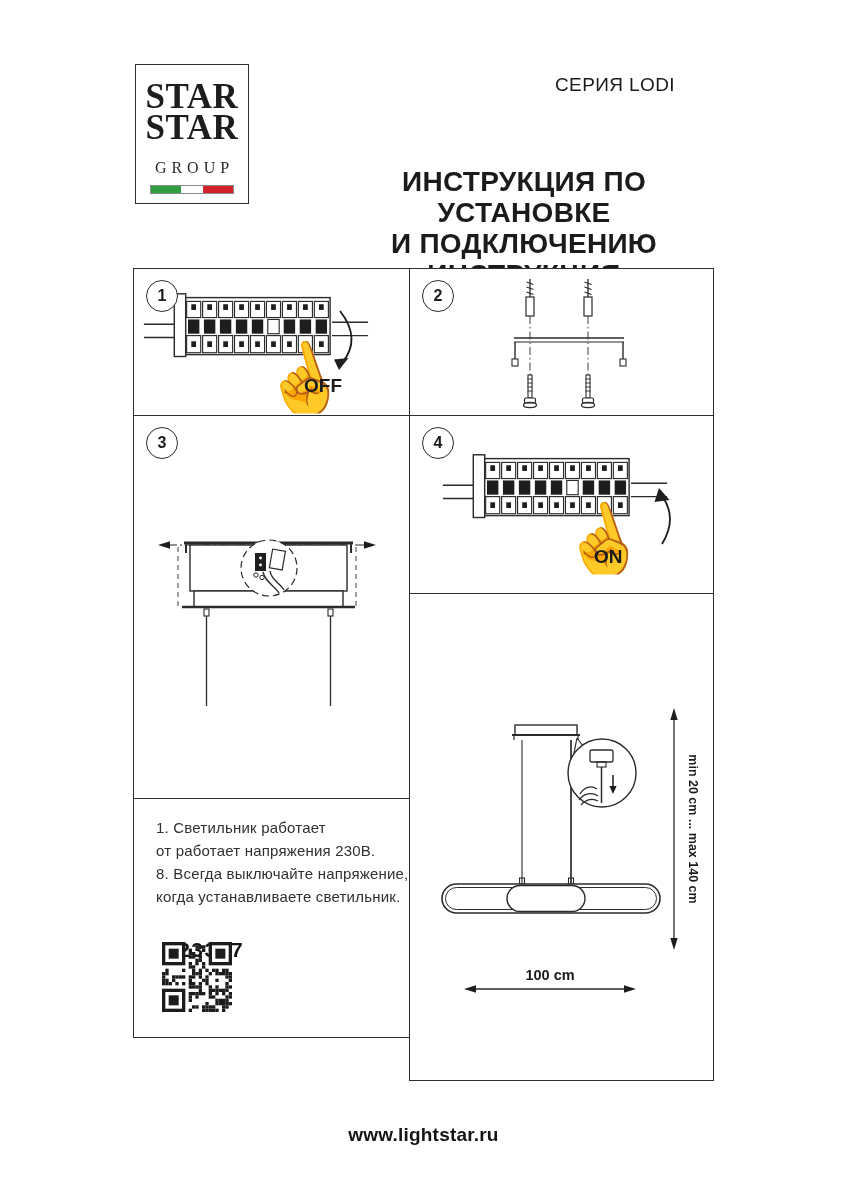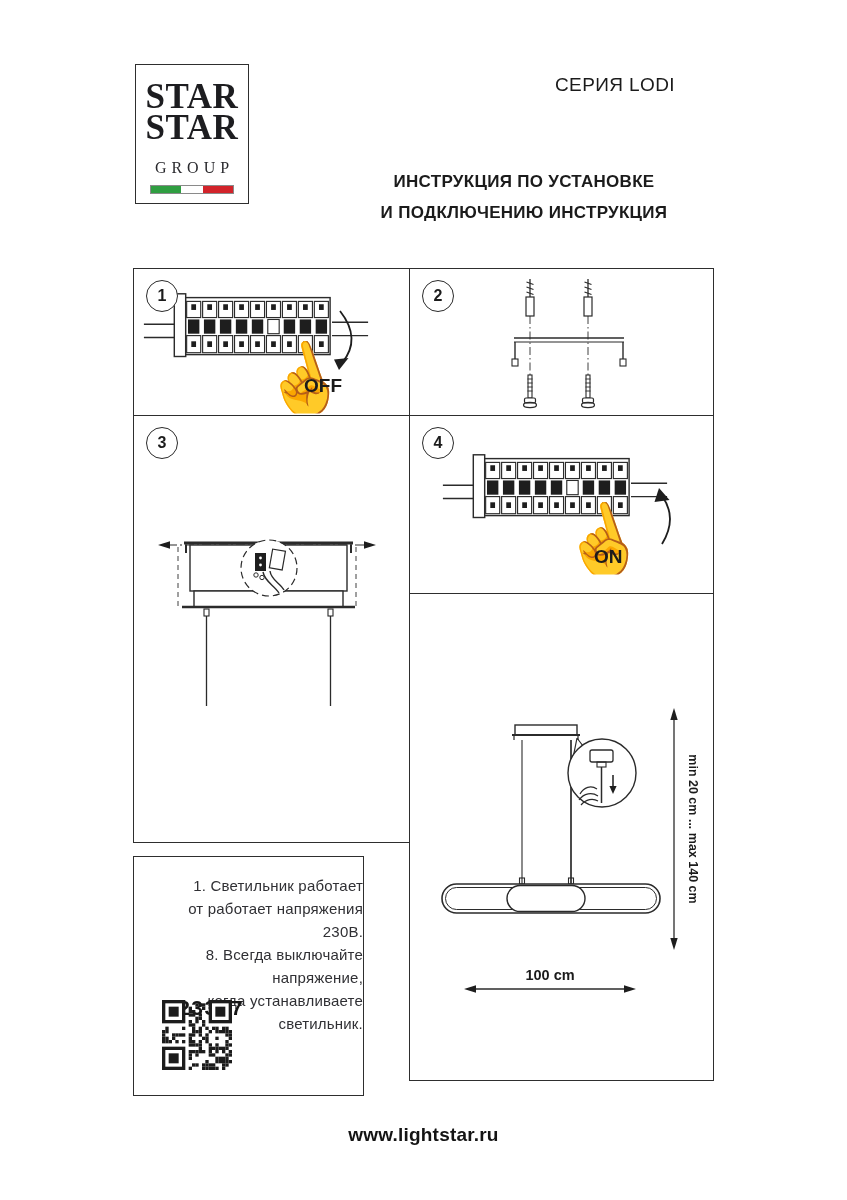--- a/index.html
+++ b/index.html
@@ -27,29 +27,29 @@
     margin-top:8px;width:84px;height:9px;display:flex;border:1px solid #8a8a8a;box-sizing:border-box;
   }
   .logo-flag span{height:100%;}
   
   .hdr-series{
     position:absolute;left:505px;top:70px;width:220px;text-align:center;
     font-weight:400;font-size:19px;line-height:30px;letter-spacing:0.4px;color:#1b1b1b;
   }
   .hdr-title{
     position:absolute;left:318px;top:166px;width:412px;text-align:center;
-    font-weight:700;font-size:17px;line-height:31px;letter-spacing:0.3px;color:#1b1b1b;
+    font-weight:700;font-size:28px;line-height:31px;letter-spacing:0.3px;color:#1b1b1b;
   }
   
   .cell{position:absolute;background:#fff;border:1.5px solid #2e2e2e;box-sizing:border-box;}
   #cell1{left:133px;top:268px;width:277px;height:149px;}
   #cell2{left:409px;top:268px;width:305px;height:149px;}
   #cell3{left:133px;top:415px;width:277px;height:428px;}
   #cell4{left:409px;top:415px;width:305px;height:180px;}
-  #cell5{left:133px;top:856px;width:231px;height:240px;text-align:right;}
+  #cell5{left:133px;top:798px;width:277px;height:240px;}
   #cell6{left:409px;top:593px;width:305px;height:488px;}
   .badge{
     position:absolute;left:12px;top:11px;width:30px;height:30px;border:1.7px solid #2b2b2b;
     border-radius:50%;display:flex;align-items:center;justify-content:center;
     font-size:16px;font-weight:700;background:#fff;z-index:2;
   }
   .ill{position:absolute;left:0;top:0;}
   
   .notes-text{
     position:absolute;left:22px;top:17px;font-size:15px;line-height:23px;

